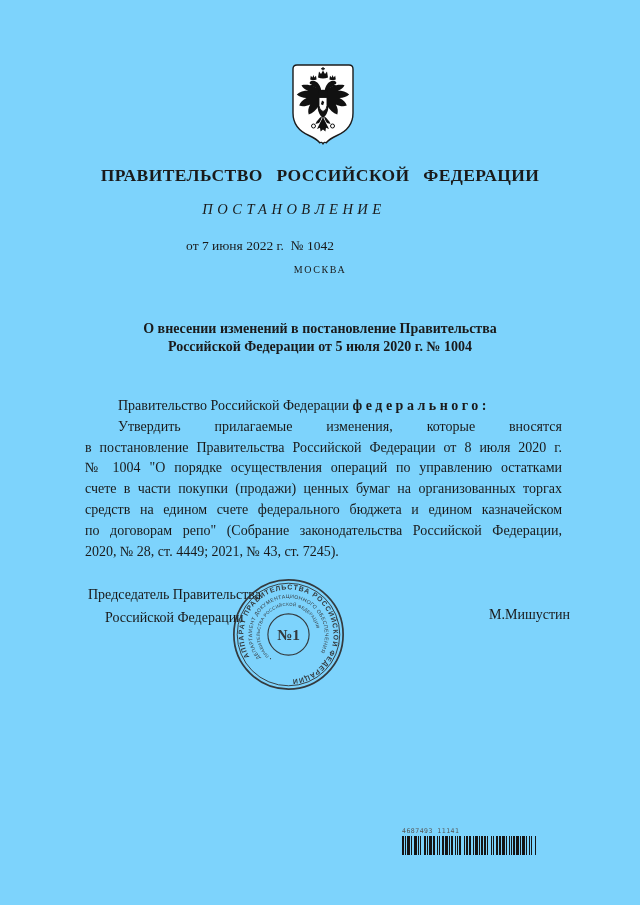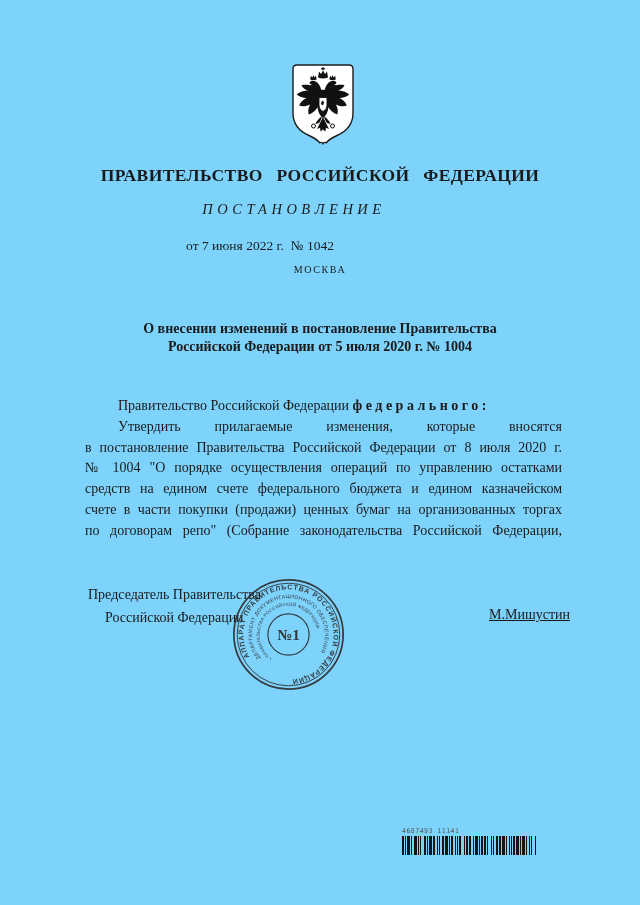--- a/index.html
+++ b/index.html
@@ -35,21 +35,21 @@
   }
   .p1{padding-left:33px;}
   .verb{font-weight:bold;letter-spacing:3.5px;}
   .jline{text-align:justify;text-align-last:justify;-moz-text-align-last:justify;}
   .jline.first{text-indent:33px;}
   .jline.last{text-align-last:left;-moz-text-align-last:left;}
   .sig-title{
     position:absolute;left:88px;top:584px;font-size:14px;line-height:22.5px;
   }
   .sig-title .l2{padding-left:17px;}
-  .sig-name{position:absolute;right:70px;top:607px;font-size:14px;text-decoration:underline;}
+  .sig-name{position:absolute;right:70px;top:607px;font-size:14px;}
   .stamp{position:absolute;left:231px;top:577px;width:115px;height:115px;opacity:0.92;}
   .barcode-wrap{position:absolute;left:402px;top:827px;width:136px;}
   .barcode-num{
     display:block;font-family:"DejaVu Sans Mono",monospace;
     font-size:6.5px;color:#555;letter-spacing:0.5px;filter:blur(0.3px);
   }
   .barcode-svg{display:block;margin-top:1px;}
 </style>
 </head>
 <body>
@@ -85,23 +85,24 @@
   <div class="subject">
     <div>О внесении изменений в постановление Правительства</div>
     <div>Российской Федерации от 5 июля 2020 г. № 1004</div>
   </div>
 
   <div class="body-text">
     <div class="p1"><span>Правительство Российской Федерации </span><span class="verb">федерального:</span></div>
     <div class="jline first">Утвердить прилагаемые изменения, которые вносятся</div>
     <div class="jline">в постановление Правительства Российской Федерации от 8 июля 2020 г.</div>
     <div class="jline">№ 1004 "О порядке осуществления операций по управлению остатками</div>
+    <div class="jline">счете в части покупки (продажи) ценных бумаг на организованных торгах</div>
     <div class="jline">средств на едином счете федерального бюджета и едином казначейском</div>
-    <div class="jline">счете в части покупки (продажи) ценных бумаг на организованных торгах</div>
     <div class="jline">по договорам репо" (Собрание законодательства Российской Федерации,</div>
+    <div class="jline last">2020, № 28, ст. 4449; 2021, № 43, ст. 7245).</div>
   </div>
 
   <div class="sig-title">
     <div class="l1">Председатель Правительства</div>
     <div class="l2">Российской Федерации</div>
   </div>
   <div class="sig-name">М.Мишустин</div>
 
   <svg class="stamp" viewBox="0 0 120 120" xmlns="http://www.w3.org/2000/svg">
     <defs>

